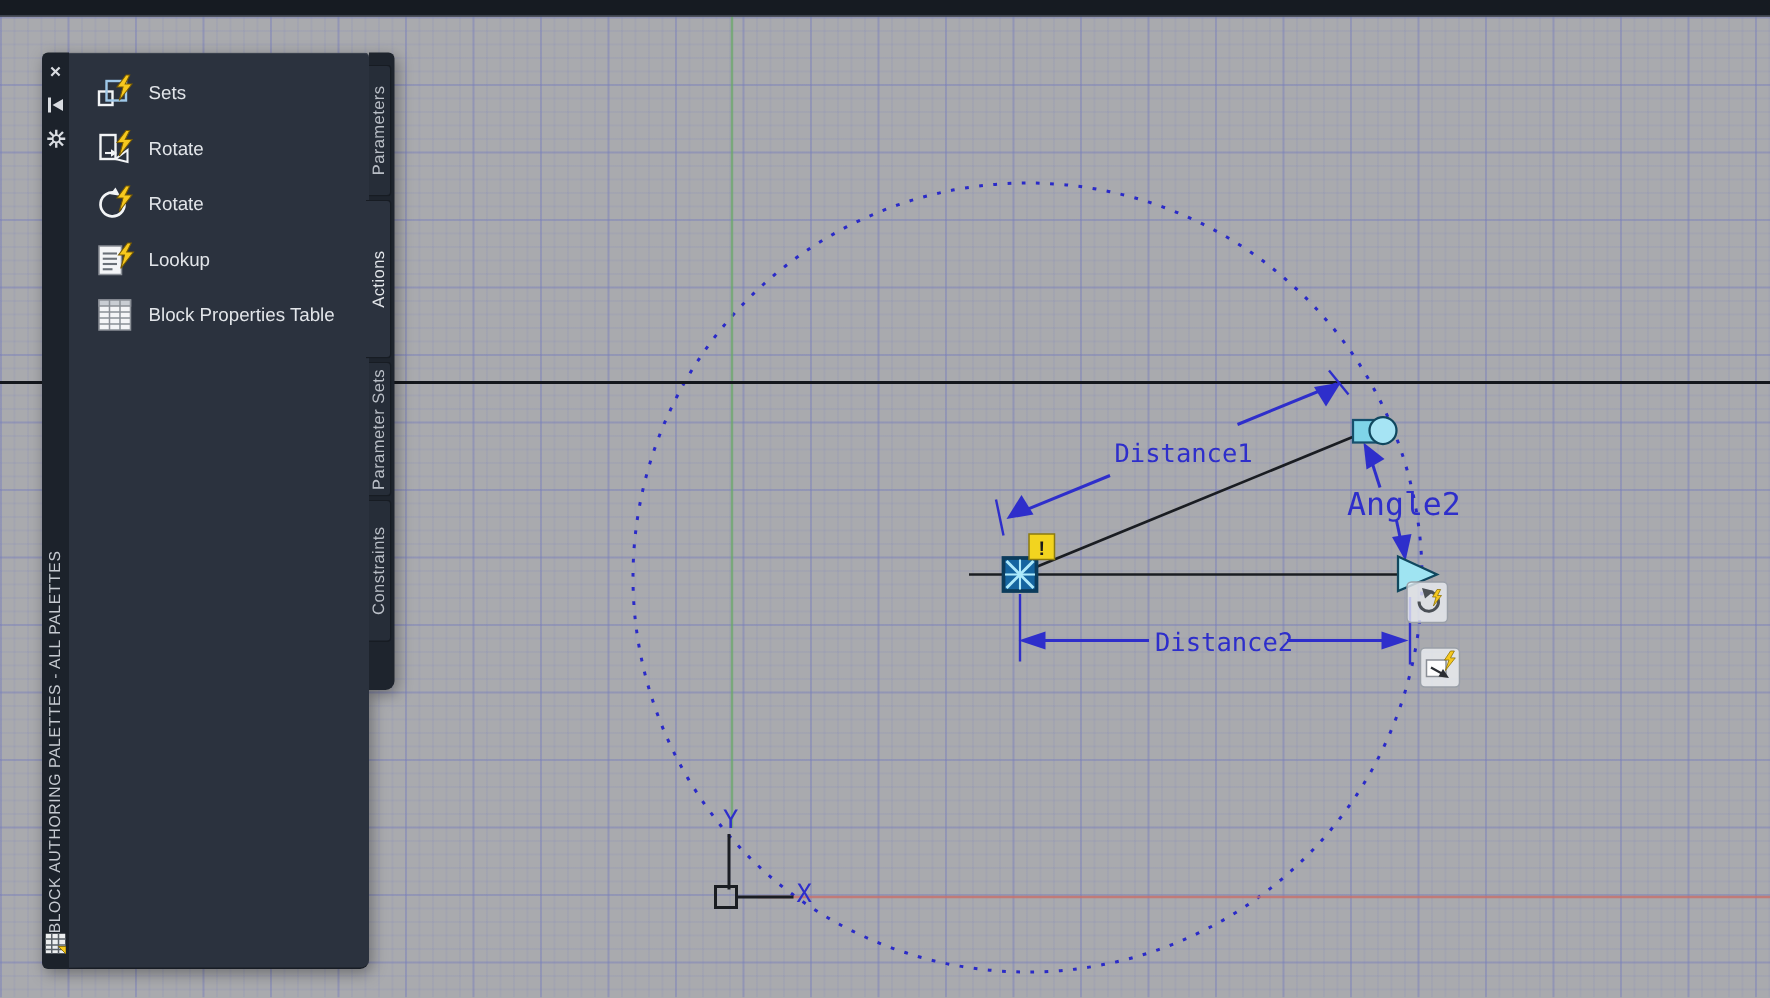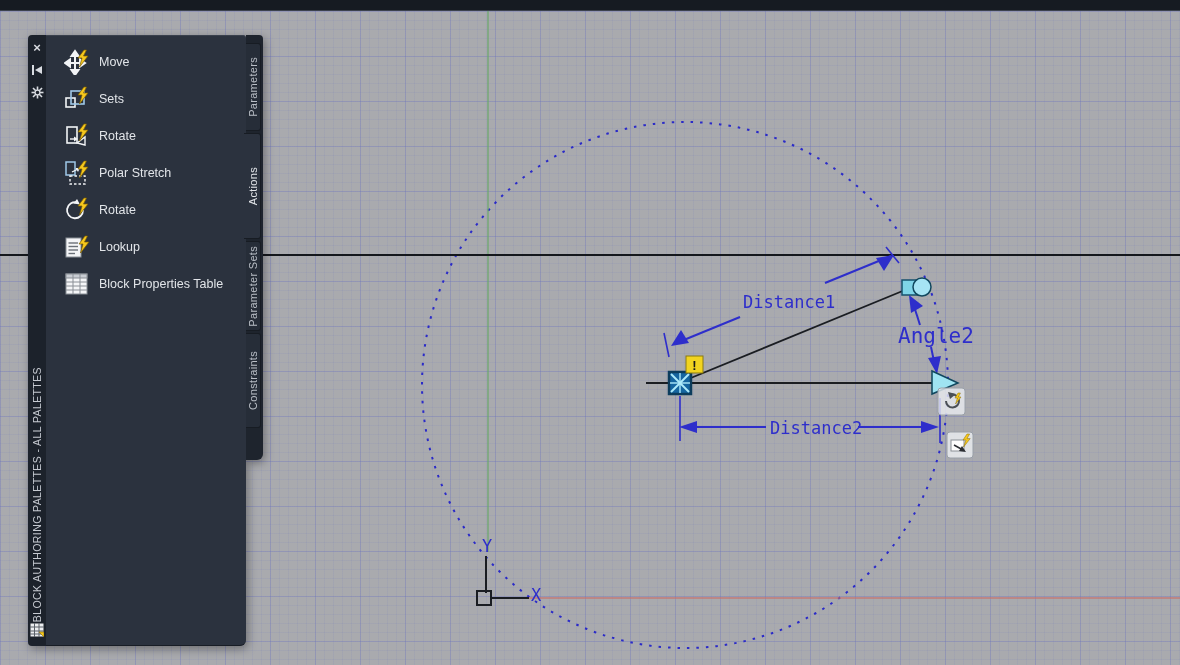--- a/index.html
+++ b/index.html
@@ -211,36 +211,20 @@
             <line x1="9" y1="0" x2="9" y2="14"></line>
         </g>
         <polygon points="9,9 14,9 14,14" fill="#f6c81e" stroke="#8a6d00" stroke-width="0.6"></polygon>
       </svg>
     </div>
   </div>
 
   <div class="pal-body">
     <div class="tool-list">
 
-      <div class="tool-row">
-        <span class="tool-icon">
-          <svg width="26" height="26" viewBox="0 0 26 26">
-            <g stroke="#f2f4f6" stroke-width="2" fill="#f2f4f6">
-              <line x1="11" y1="6" x2="11" y2="22"></line>
-                <line x1="3" y1="14" x2="19" y2="14"></line>
-              <polygon points="11,2 7.5,7 14.5,7"></polygon>
-                <polygon points="11,26 7.5,21 14.5,21"></polygon>
-              <polygon points="1,14 6,10.5 6,17.5"></polygon>
-                <polygon points="21,14 16,10.5 16,17.5"></polygon>
-            </g>
-            <path d="M20,1 l-6,8 h4 l-2.5,9 8.5-11 h-4.5 l3-6 z" fill="#f6c81e" stroke="#7a5c00" stroke-width="0.7"></path>
-          </svg>
-        </span>
-        <span class="tool-label">Move</span>
-      </div>
 
       <div class="tool-row">
         <span class="tool-icon">
           <svg width="26" height="26" viewBox="0 0 26 26">
             <rect x="2" y="12" width="9" height="9" fill="none" stroke="#f2f4f6" stroke-width="1.6"></rect>
             <rect x="7" y="5" width="13" height="13" fill="none" stroke="#9fc8e8" stroke-width="1.6"></rect>
             <path d="M20,1 l-6,8 h4 l-2.5,9 8.5-11 h-4.5 l3-6 z" fill="#f6c81e" stroke="#7a5c00" stroke-width="0.7"></path>
           </svg>
         </span>
         <span class="tool-label">Sets</span>
@@ -252,32 +236,20 @@
             <rect x="3" y="4" width="10" height="16" fill="none" stroke="#f2f4f6" stroke-width="1.6"></rect>
             <path d="M13,20 L21,14 L21,22 Z" fill="none" stroke="#f2f4f6" stroke-width="1.4"></path>
             <line x1="6" y1="16" x2="12" y2="16" stroke="#f2f4f6" stroke-width="1.4"></line>
             <polygon points="14,16 10,13.5 10,18.5" fill="#f2f4f6"></polygon>
             <path d="M20,1 l-6,8 h4 l-2.5,9 8.5-11 h-4.5 l3-6 z" fill="#f6c81e" stroke="#7a5c00" stroke-width="0.7"></path>
           </svg>
         </span>
         <span class="tool-label">Rotate</span>
       </div>
 
-      <div class="tool-row">
-        <span class="tool-icon">
-          <svg width="26" height="26" viewBox="0 0 26 26">
-            <rect x="2" y="2" width="9" height="13" fill="none" stroke="#9fc8e8" stroke-width="1.5"></rect>
-            <rect x="6" y="16" width="15" height="8" fill="none" stroke="#f2f4f6" stroke-width="1.4" stroke-dasharray="2.5 2"></rect>
-            <line x1="8" y1="12" x2="14" y2="9" stroke="#f2f4f6" stroke-width="1.3"></line>
-            <polygon points="16,8 11.5,8 14,12" fill="#f2f4f6"></polygon>
-            <path d="M20,1 l-6,8 h4 l-2.5,9 8.5-11 h-4.5 l3-6 z" fill="#f6c81e" stroke="#7a5c00" stroke-width="0.7"></path>
-          </svg>
-        </span>
-        <span class="tool-label">Polar Stretch</span>
-      </div>
 
       <div class="tool-row">
         <span class="tool-icon">
           <svg width="26" height="26" viewBox="0 0 26 26">
             <path d="M 19 13 A 8 8 0 1 1 13 5.5" fill="none" stroke="#f2f4f6" stroke-width="1.8"></path>
             <polygon points="13,2 9.5,6.5 16,7.5" fill="#f2f4f6"></polygon>
             <path d="M20,1 l-6,8 h4 l-2.5,9 8.5-11 h-4.5 l3-6 z" fill="#f6c81e" stroke="#7a5c00" stroke-width="0.7"></path>
           </svg>
         </span>
         <span class="tool-label">Rotate</span>

